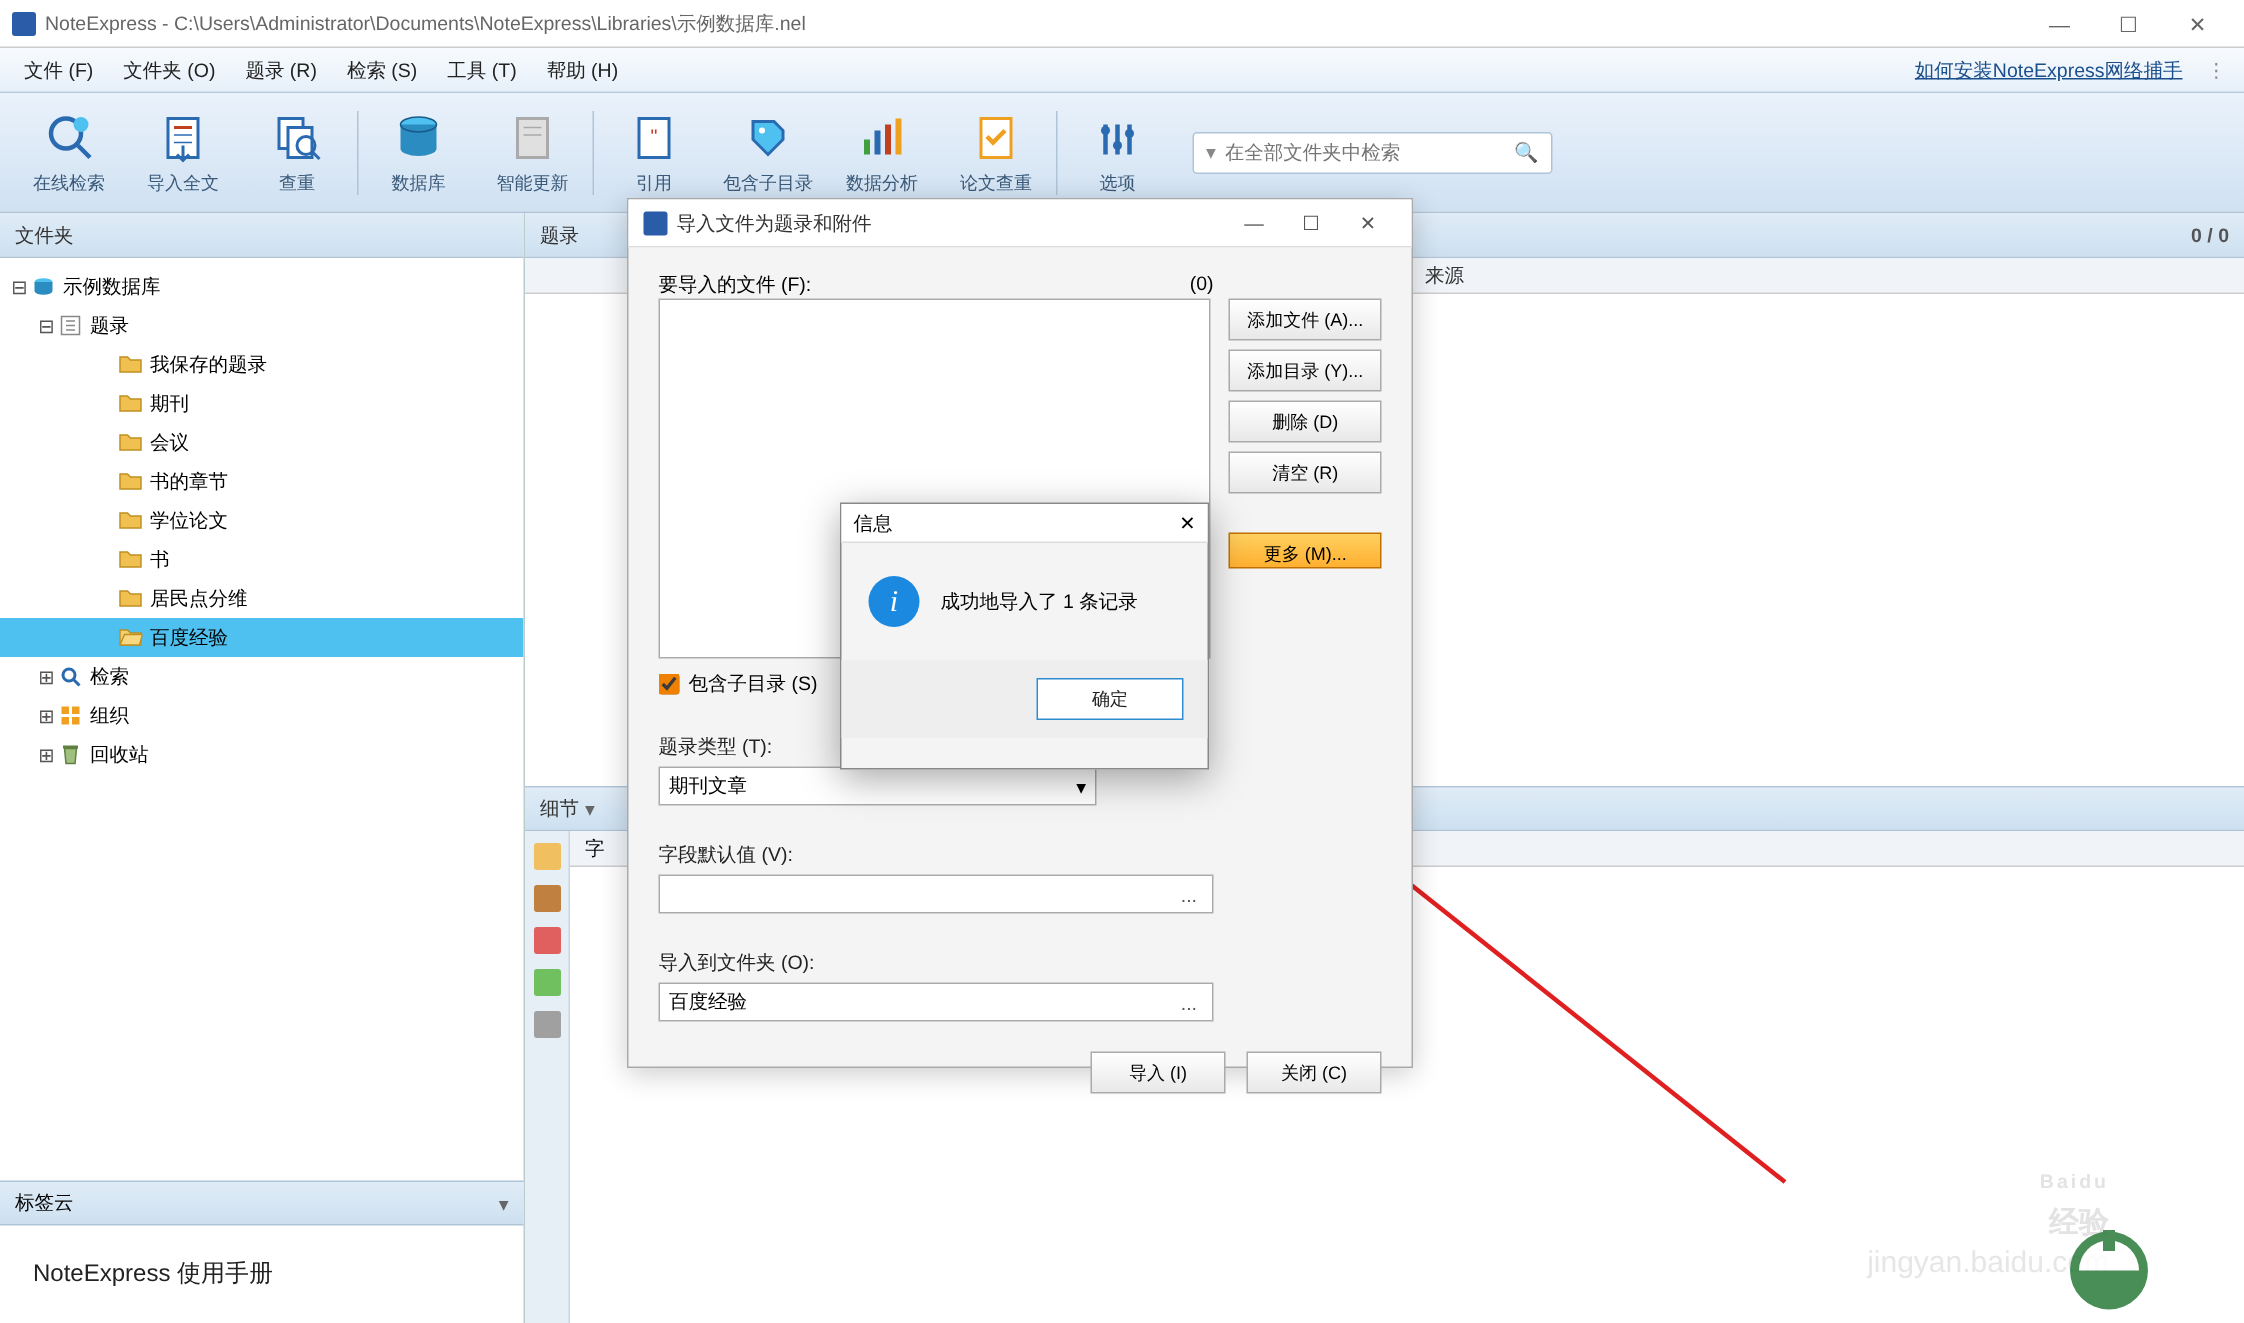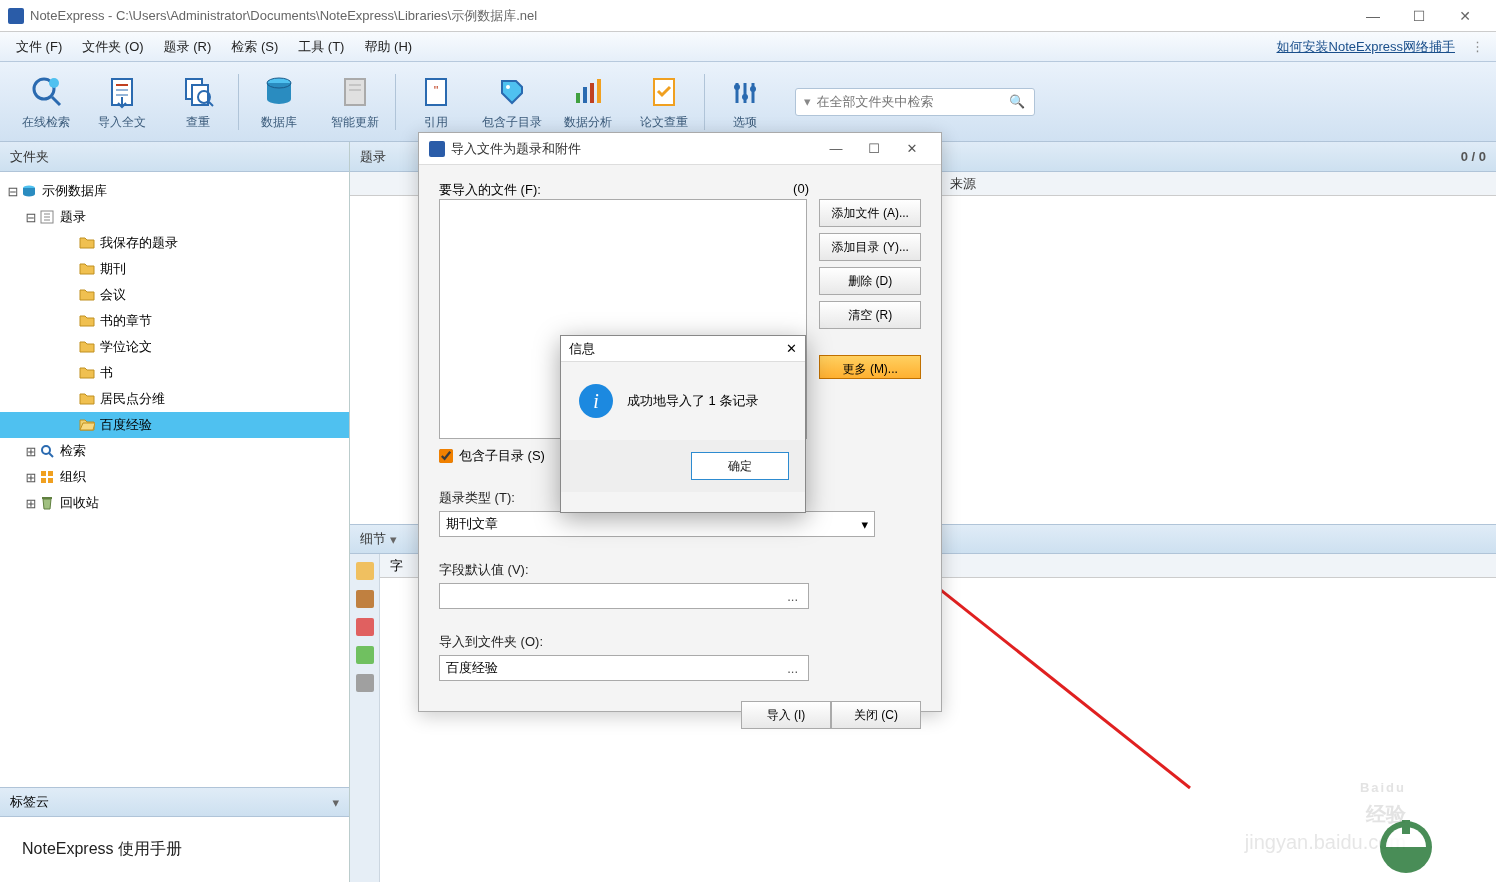--- a/index.html
+++ b/index.html
@@ -67,24 +67,24 @@
 .dlg-body { padding: 16px 20px; }
 .dlg-row { display: flex; align-items: flex-start; margin-bottom: 6px; }
 .dlg-label { display: flex; justify-content: space-between; }
 .file-list { border: 1px solid #aaa; background: #fff; width: 370px; height: 240px; }
 .side-btns { display: flex; flex-direction: column; gap: 6px; margin-left: 12px; width: 102px; }
 .dbtn { height: 28px; border: 1px solid #aaa; background: linear-gradient(#fff,#e8e8e8); cursor: pointer; font-size: 12px; text-align: center; line-height: 26px; }
 .dbtn.orange { height: 24px; border: 1px solid #c07000; background: linear-gradient(#ffd060,#ffb030); font-weight: 500; margin-top: 20px; }
 .chkrow { margin-top: 8px; display: flex; align-items: center; gap: 6px; }
 .chkrow input { width: 14px; height: 14px; accent-color: #f08000; }
 .field-label { margin-top: 24px; margin-bottom: 4px; color: #222; }
-.combo { width: 436px; height: 26px; border: 1px solid #aaa; background: #fff; padding: 0 6px; display: flex; align-items: center; justify-content: space-between; }
+.combo { width: 292px; height: 26px; border: 1px solid #aaa; background: #fff; padding: 0 6px; display: flex; align-items: center; justify-content: space-between; }
 .field-text { width: 370px; height: 26px; border: 1px solid #aaa; background: #fff; padding: 0 6px; display: flex; align-items: center; justify-content: space-between; }
 .field-text .ell { color: #555; padding: 0 4px; cursor: pointer; }
-.dlg-foot { display: flex; justify-content: flex-end; margin-top: 20px; }
+.dlg-foot { display: flex; justify-content: flex-end; gap: 14px; margin-top: 20px; }
 .dlg-foot .dbtn { width: 90px; }
 
 .dialog-msg { position: absolute; left: 560px; top: 335px; width: 246px; height: 178px; background: #f4f4f4; border: 1px solid #888; box-shadow: 0 6px 24px rgba(0,0,0,0.35); z-index: 20; }
 .msg-title { height: 26px; display: flex; align-items: center; justify-content: space-between; padding: 0 8px; background: #fff; border-bottom: 1px solid #ddd; }
 .msg-body { display: flex; align-items: center; gap: 14px; padding: 22px 18px; }
 .msg-icon { width: 34px; height: 34px; border-radius: 50%; background: #1c89e0; display: flex; align-items: center; justify-content: center; color: #fff; font-size: 20px; font-family: Georgia, serif; font-style: italic; }
 .msg-foot { display: flex; justify-content: flex-end; padding: 12px 16px; background: #eee; }
 .msg-foot .dbtn { width: 98px; border: 1px solid #2d8bd0; background: #fff; color: #222; }
 
 .arrow-svg { position: absolute; left: 810px; top: 488px; z-index: 5; pointer-events: none; }

